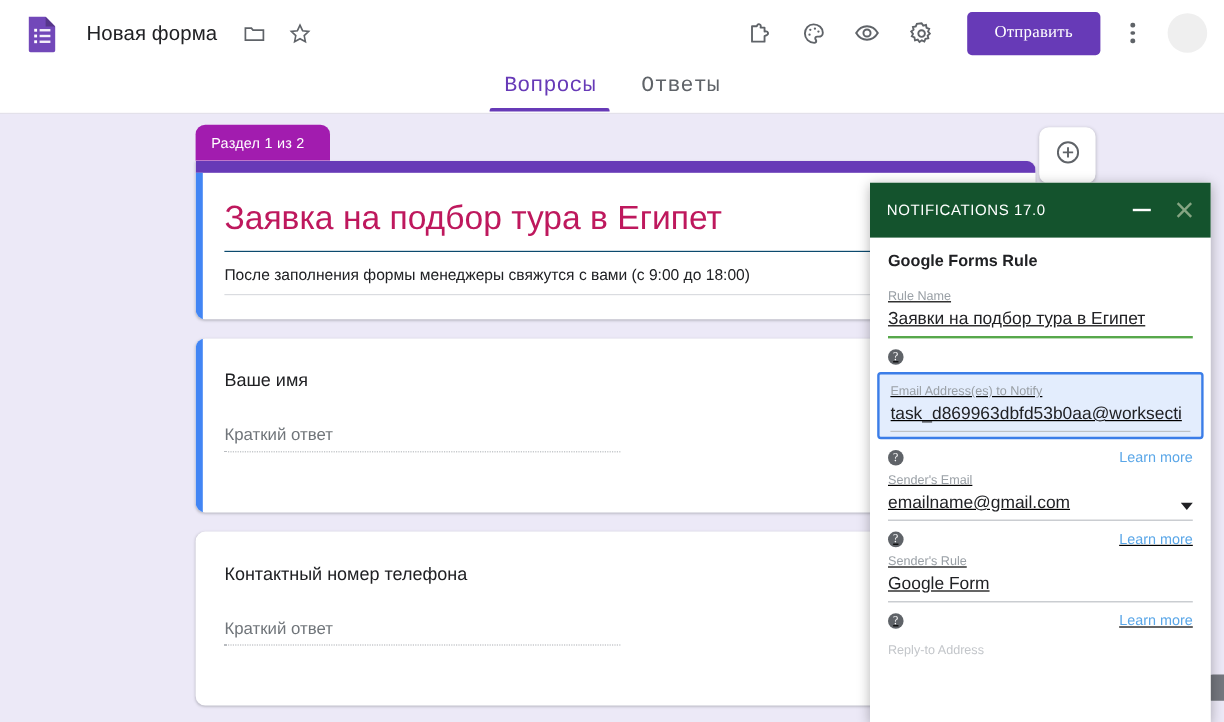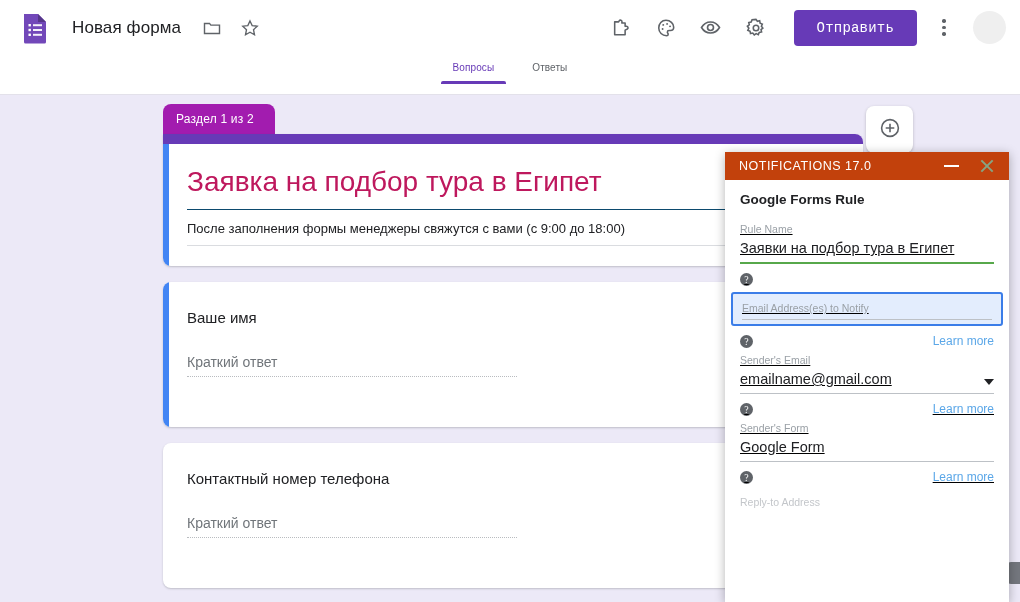--- a/index.html
+++ b/index.html
@@ -29,43 +29,43 @@
   }
   .tb-icon.small { margin-left: 12px; }
   .tb-spacer { flex: 1 1 auto; }
   .icon-group { display: flex; align-items: center; gap: 17px; }
   .icon-btn {
     width: 28px; height: 28px; color: #5f6368;
     display: flex; align-items: center; justify-content: center; flex: none;
   }
   .send-btn {
     background: #673AB7; color: #fff; border: none; border-radius: 4px;
-    font-size: 14px; font-family: Liberation Mono, monospace; height: 36px; padding: 0 23px;
+    font-size: 14px; font-family: Liberation Serif, serif; height: 36px; padding: 0 23px;
     margin-left: 24px; letter-spacing: .2px; cursor: pointer; white-space: nowrap;
   }
   .kebab {
     width: 26px; height: 26px; margin-left: 14px;
     display: flex; flex-direction: column; align-items: center;
     justify-content: center; gap: 3px;
   }
   .kebab i { width: 3.4px; height: 3.4px; border-radius: 50%; background: #5f6368; display: block; }
   .avatar {
     width: 33px; height: 33px; border-radius: 50%; background: #EFEFEF;
     margin-left: 16px; flex: none;
   }
 
   
   .tabbar {
     position: absolute; top: 55px; left: 0; width: 1020px; height: 40px;
     background: #fff; display: flex; align-items: flex-start;
     justify-content: center; gap: 14px; border-bottom: 1px solid #e3e1ea; z-index: 4;
   }
   .tab {
-    font-size: 10px; color: #5f6368; padding: 7px 12px 11px;
-    position: relative; cursor: pointer; letter-spacing: .1px;
+    font-size: 18px; color: #5f6368; padding: 7px 12px 11px;
+    position: relative; cursor: pointer; letter-spacing: .1px; font-family: Liberation Mono, monospace;
   }
   .tab.active { color: #673AB7; font-weight: 500; }
   .tab.active::after {
     content: ""; position: absolute; left: 0; right: 0; bottom: 0;
     height: 3px; background: #673AB7; border-radius: 2px 2px 0 0;
   }
 
   
   .canvas { position: absolute; top: 96px; left: 0; width: 1020px; height: 506px; background: #ECE9F7; }
 
@@ -118,21 +118,21 @@
     background: #5f6368; border-radius: 9px 0 0 9px; opacity: .85;
   }
 
   
   .panel {
     position: absolute; left: 725px; top: 152px; width: 284px; height: 450px;
     background: #fff; box-shadow: 0 2px 10px rgba(0,0,0,.3); z-index: 20;
     overflow: hidden; font-family: "Liberation Sans", sans-serif;
   }
   .panel-head {
-    height: 28px; background: #c2410c; display: flex; align-items: center;
+    height: 46px; background: #14532d; display: flex; align-items: center;
     padding: 0 14px; color: #fff;
   }
   .panel-title { font-size: 12.5px; letter-spacing: .5px; font-weight: 400; }
   .panel-btns { margin-left: auto; display: flex; align-items: center; gap: 20px; }
   .btn-min { width: 15px; height: 2px; background: #fff; display: block; }
   .btn-close { width: 16px; height: 16px; position: relative; display: block; }
   .btn-close::before, .btn-close::after {
     content: ""; position: absolute; left: 0; top: 7px; width: 16px; height: 2px;
     background: #86a583;
   }
@@ -313,20 +313,21 @@
         <div class="field-label">Rule Name</div>
         <div class="field-value">Заявки на подбор тура в Египет</div>
         <div class="underline green"></div>
         <div class="helprow">
           <span class="help-icon">?</span>
         </div>
       </div>
 
       <div class="field field-highlight">
         <div class="field-label">Email Address(es) to Notify</div>
+        <div class="field-value">task_d869963dbfd53b0aa@worksecti</div>
         <div class="underline"></div>
       </div>
       <div class="helprow">
         <span class="help-icon">?</span>
         <span class="learn-more">Learn more</span>
       </div>
 
       <div class="field">
         <div class="field-label">Sender's Email</div>
         <div class="select-row">
@@ -334,21 +335,21 @@
           <span class="caret-dn"></span>
         </div>
         <div class="underline"></div>
         <div class="helprow">
           <span class="help-icon">?</span>
           <span class="learn-more">Learn more</span>
         </div>
       </div>
 
       <div class="field">
-        <div class="field-label">Sender's Form</div>
+        <div class="field-label">Sender's Rule</div>
         <div class="field-value">Google Form</div>
         <div class="underline"></div>
         <div class="helprow">
           <span class="help-icon">?</span>
           <span class="learn-more">Learn more</span>
         </div>
       </div>
 
       <div class="cut-label">Reply-to Address</div>
     </div>

